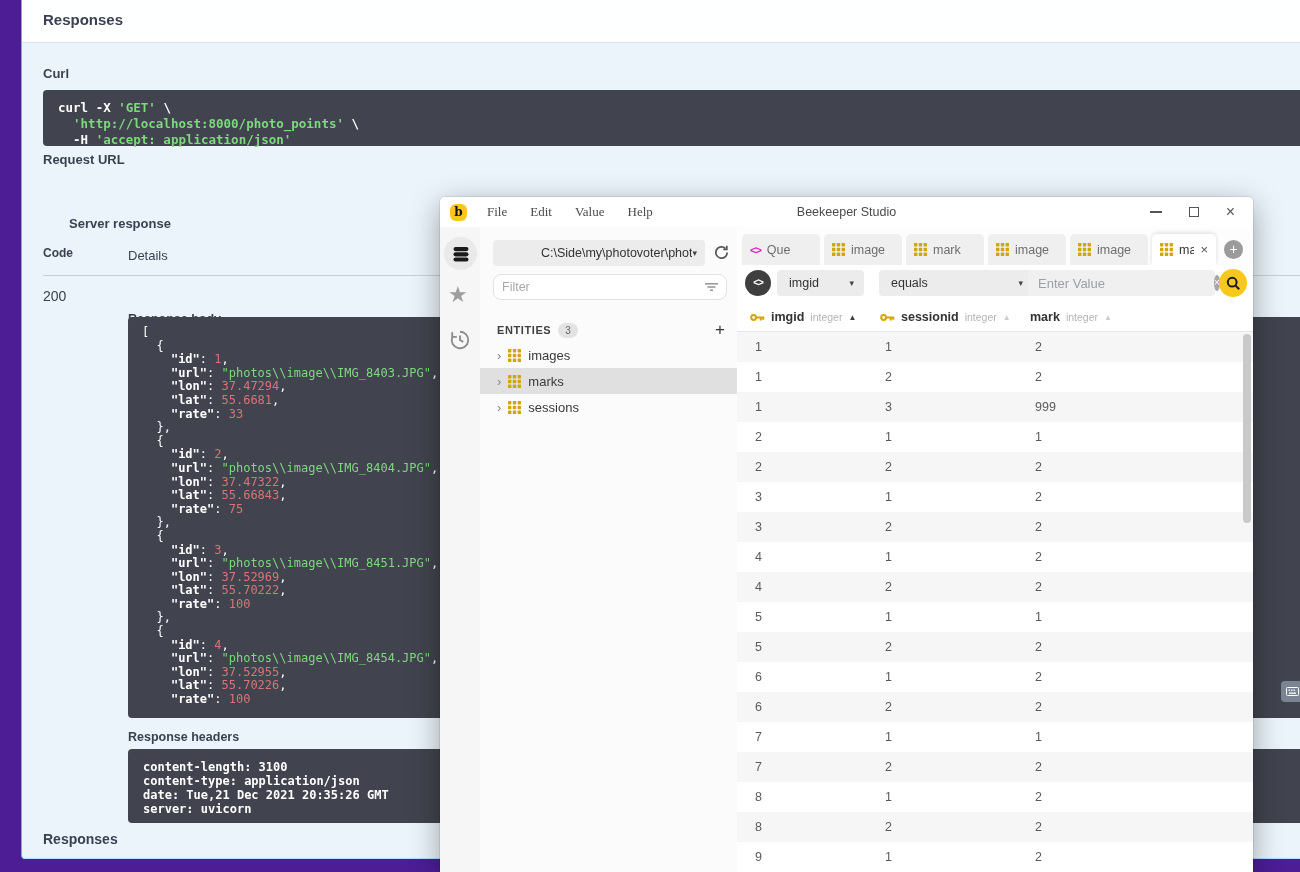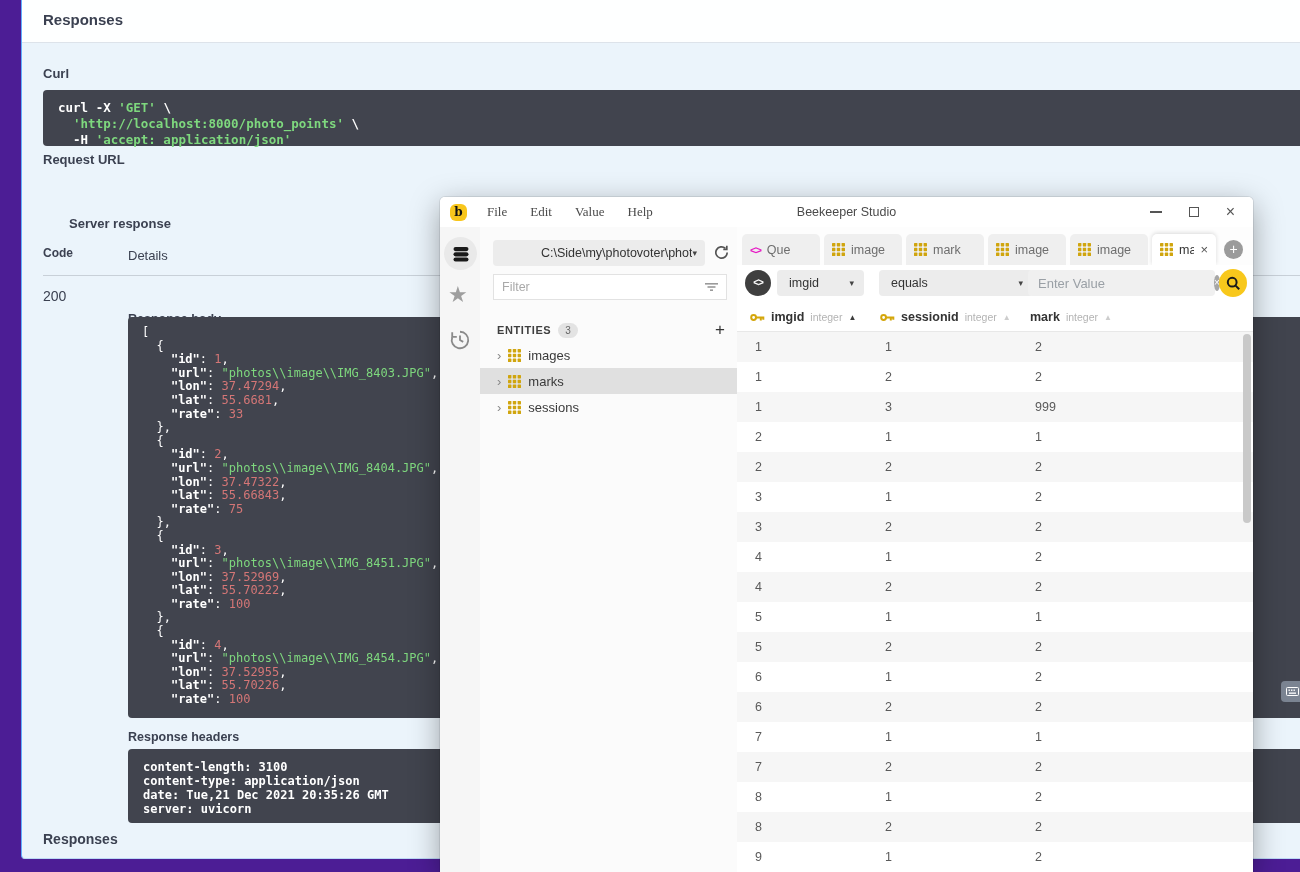--- a/index.html
+++ b/index.html
@@ -60,21 +60,21 @@
   .rail-star { position:absolute; left:8px; top:55px; font-size:22px; color:#9e9e9e; }
   .rail-history { position:absolute; left:9px; top:102px; }
 
   .bk-sidebar { position:absolute; left:40px; top:30px; bottom:0; width:257px; background:#fbfbfb; }
   .conn-box { position:absolute; left:13px; top:13px; width:212px; height:26px; background:#ececec;
     border-radius:4px; display:flex; align-items:center; padding:0 8px 0 10px; }
   .conn-path { flex:1; font-size:12.5px; color:#333; white-space:nowrap; overflow:hidden;text-align:right; }
   .caret { font-size:9px; color:#444; }
   .conn-refresh { position:absolute; left:233px; top:17px; }
   .side-filter { position:absolute; left:13px; top:47px; width:234px; height:26px; background:#fff;
-    border:1px solid #e2e2e2; border-radius:0; display:flex; align-items:center; padding:0 8px; }
+    border:1px solid #e2e2e2; border-radius:8px; display:flex; align-items:center; padding:0 8px; }
   .side-filter input { flex:1; border:none; outline:none; font-size:12.5px; color:#333; background:transparent;
     font-family:"Liberation Sans", sans-serif; }
   .side-filter input::placeholder { color:#a9a9a9; }
   .entities-head { position:absolute; left:17px; top:93px; right:12px; height:20px; display:flex; align-items:center; }
   .entities-label { font-size:11px; font-weight:bold; letter-spacing:.6px; color:#3f3f3f; }
   .entities-badge { margin-left:7px; background:#e3e3e3; color:#666; font-size:10px; padding:2px 7px; border-radius:9px; }
   .entities-plus { margin-left:auto; font-size:17px; color:#333; line-height:14px; }
   .entity-list { position:absolute; left:0; right:0; top:115px; }
   .entity-item { height:26px; display:flex; align-items:center; padding-left:17px; gap:7px; }
   .entity-item.selected { background:#e0e0e0; }

